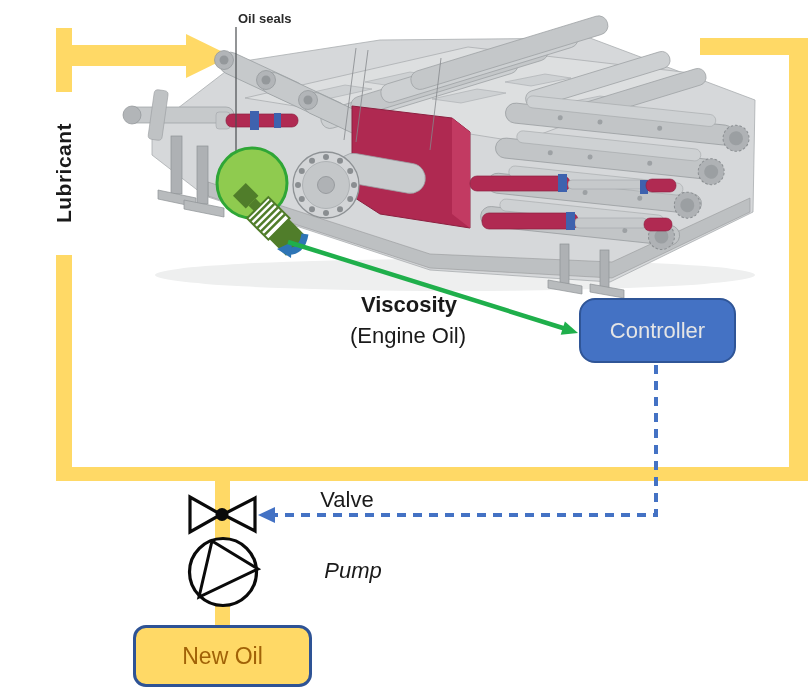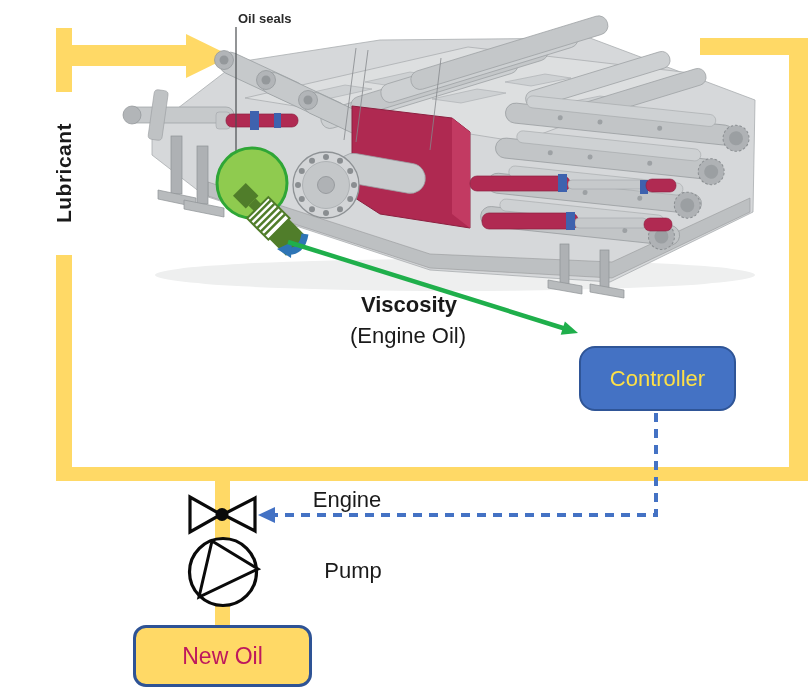--- a/index.html
+++ b/index.html
@@ -9,26 +9,26 @@
   }
   .canvas svg{position:absolute;left:0;top:0;}
   .label{position:absolute;transform:translate(-50%,-50%);white-space:nowrap;line-height:1.1;}
   .lbl-lubricant{left:64px;top:173px;transform:translate(-50%,-50%) rotate(-90deg);
     font-size:21px;font-weight:bold;letter-spacing:.5px;}
   .lbl-oilseals{left:238px;top:12px;transform:none;font-size:13px;font-weight:bold;color:#2a2a2a;}
   .lbl-viscosity{left:409px;top:305px;font-size:22px;font-weight:bold;}
   .lbl-engineoil{left:408px;top:336px;font-size:22px;}
   .lbl-controlsignal{left:645px;top:408px;font-size:22px;background:#ffffff;padding:2px 7px;}
   .lbl-valve{left:347px;top:500px;font-size:22px;}
-  .lbl-pump{left:353px;top:571px;font-size:22px;}
+  .lbl-pump{left:353px;top:571px;font-size:22px;font-style:italic;}
   .node{position:absolute;box-sizing:border-box;display:flex;align-items:center;justify-content:center;}
   .controller-box{left:579px;top:298px;width:157px;height:65px;background:#4472C4;
-    border:2px solid #2F5597;border-radius:16px;color:#fde047;font-size:22px;margin-top:48px;}
+    border:2px solid #2F5597;border-radius:16px;color:#e5e5e5;font-size:22px;}
   .newoil-box{left:133px;top:625px;width:179px;height:62px;background:#FFD966;
-    border:3px solid #2E5395;border-radius:13px;color:#be185d;font-size:23px;}
+    border:3px solid #2E5395;border-radius:13px;color:#a16207;font-size:23px;}
 </style>
 </head>
 <body>
 
 <div class="canvas">
 
 <svg width="812" height="697" viewBox="0 0 812 697">
 
   <g fill="#FFD966">
     <rect x="56" y="28" width="16" height="64"></rect>
@@ -220,20 +220,20 @@
 
 <div class="label lbl-lubricant">Lubricant</div>
 <div class="label lbl-oilseals">Oil seals</div>
 <div class="label lbl-viscosity">Viscosity</div>
 <div class="label lbl-engineoil">(Engine Oil)</div>
 
 <div class="node controller-box">
   <span>Controller</span>
 </div>
 
-<div class="label lbl-valve">Engine</div>
+<div class="label lbl-valve">Valve</div>
 <div class="label lbl-pump">Pump</div>
 
 <div class="node newoil-box">
   <span>New Oil</span>
 </div>
 
 </div>
 
 </body></html>

